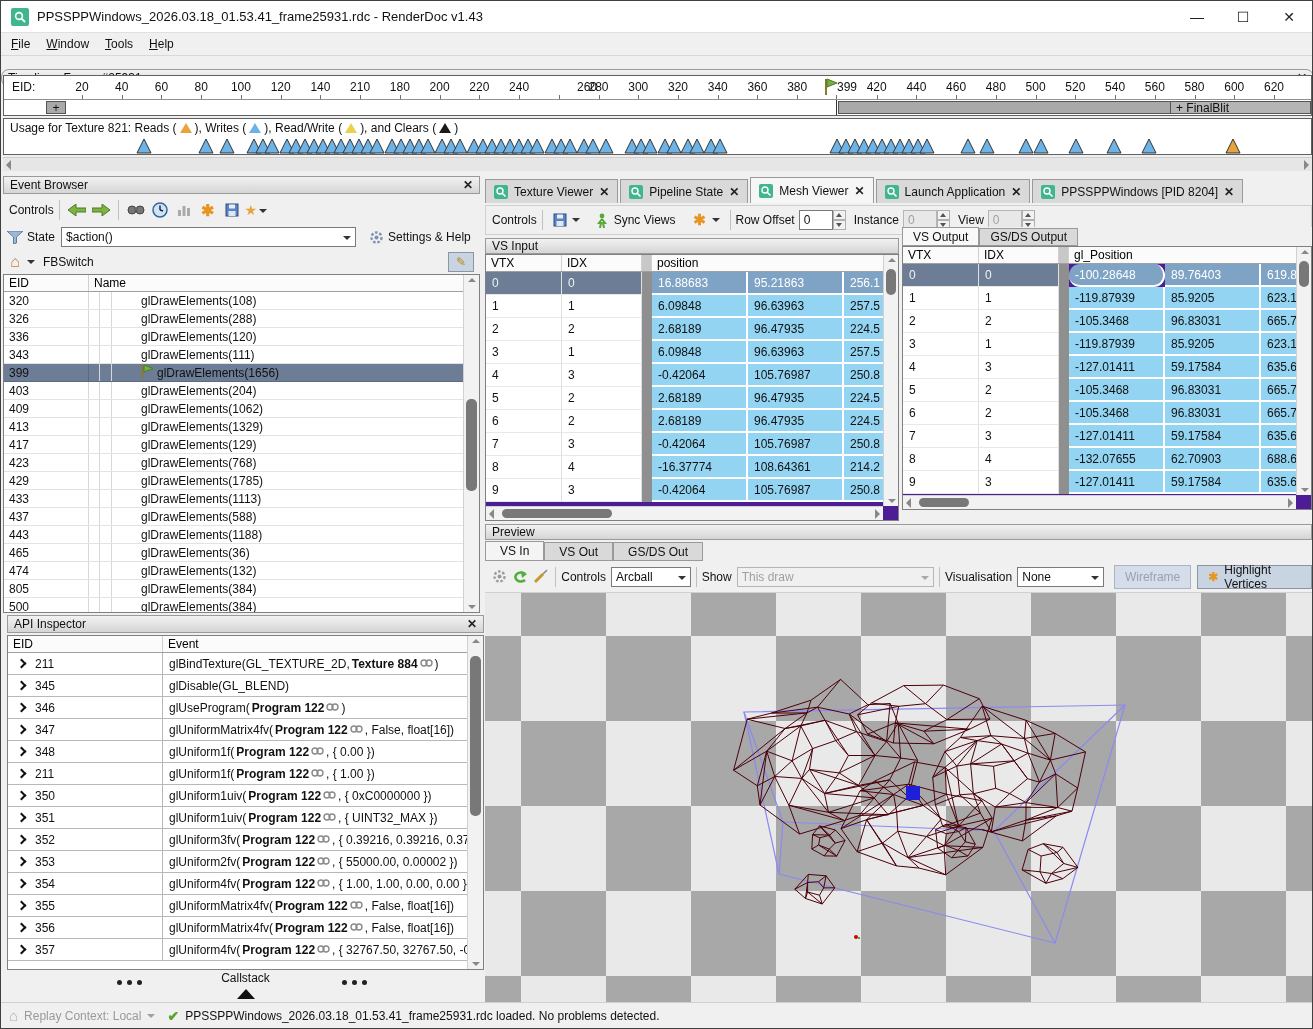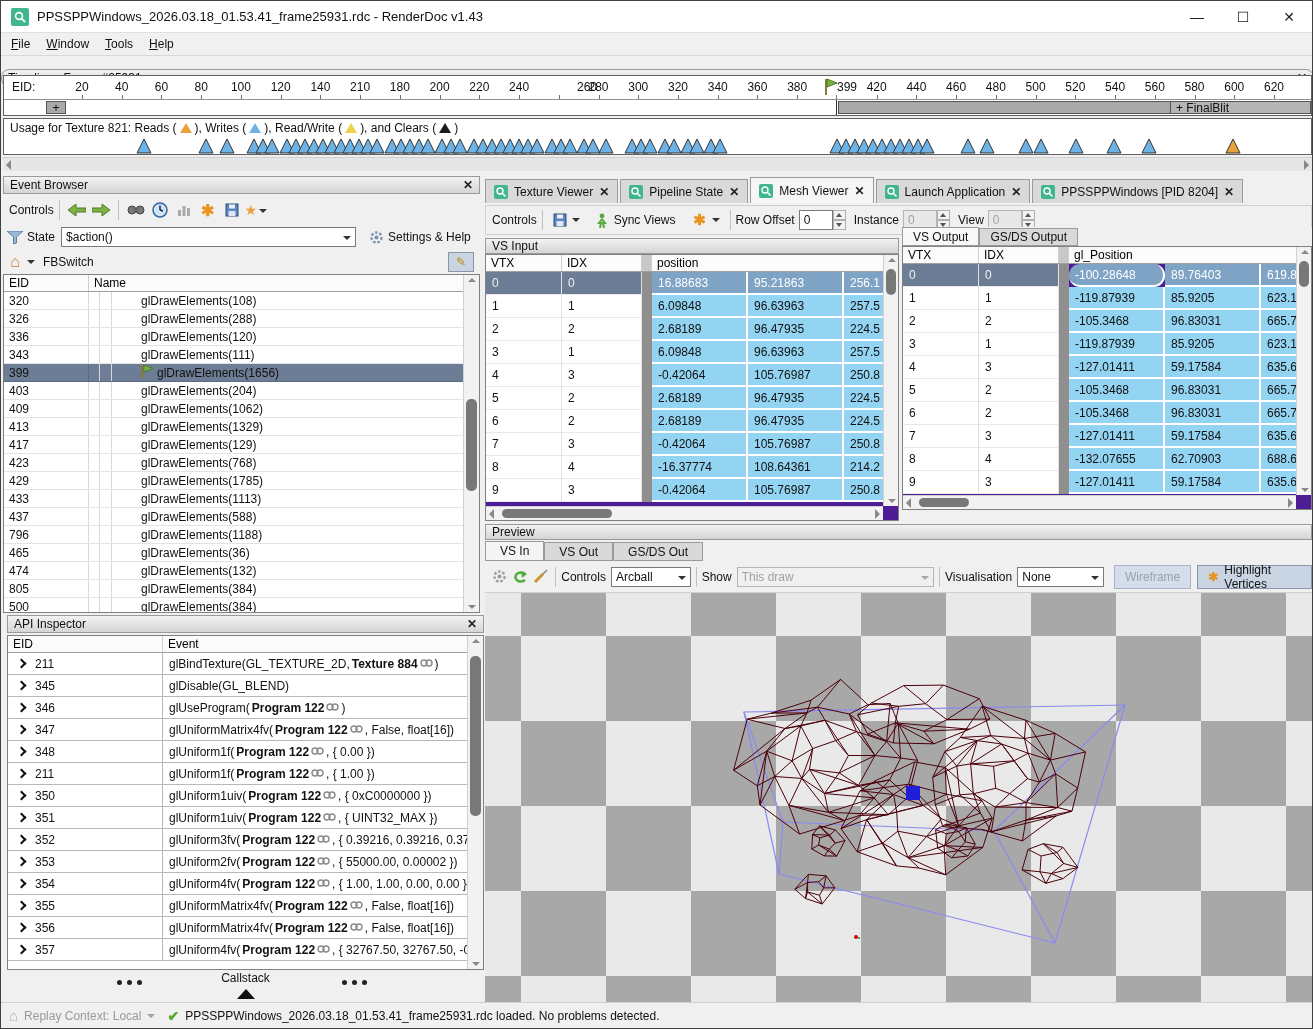--- a/index.html
+++ b/index.html
@@ -475,21 +475,21 @@
               <span>glDrawElements(1113)</span>
             </div>
           </div>
           <div class="erow">
             <div class="eid">437</div>
             <div class="nm">
               <span>glDrawElements(588)</span>
             </div>
           </div>
           <div class="erow">
-            <div class="eid">796</div>
+            <div class="eid">443</div>
             <div class="nm">
               <span>glDrawElements(1188)</span>
             </div>
           </div>
           <div class="erow">
             <div class="eid">465</div>
             <div class="nm">
               <span>glDrawElements(36)</span>
             </div>
           </div>

